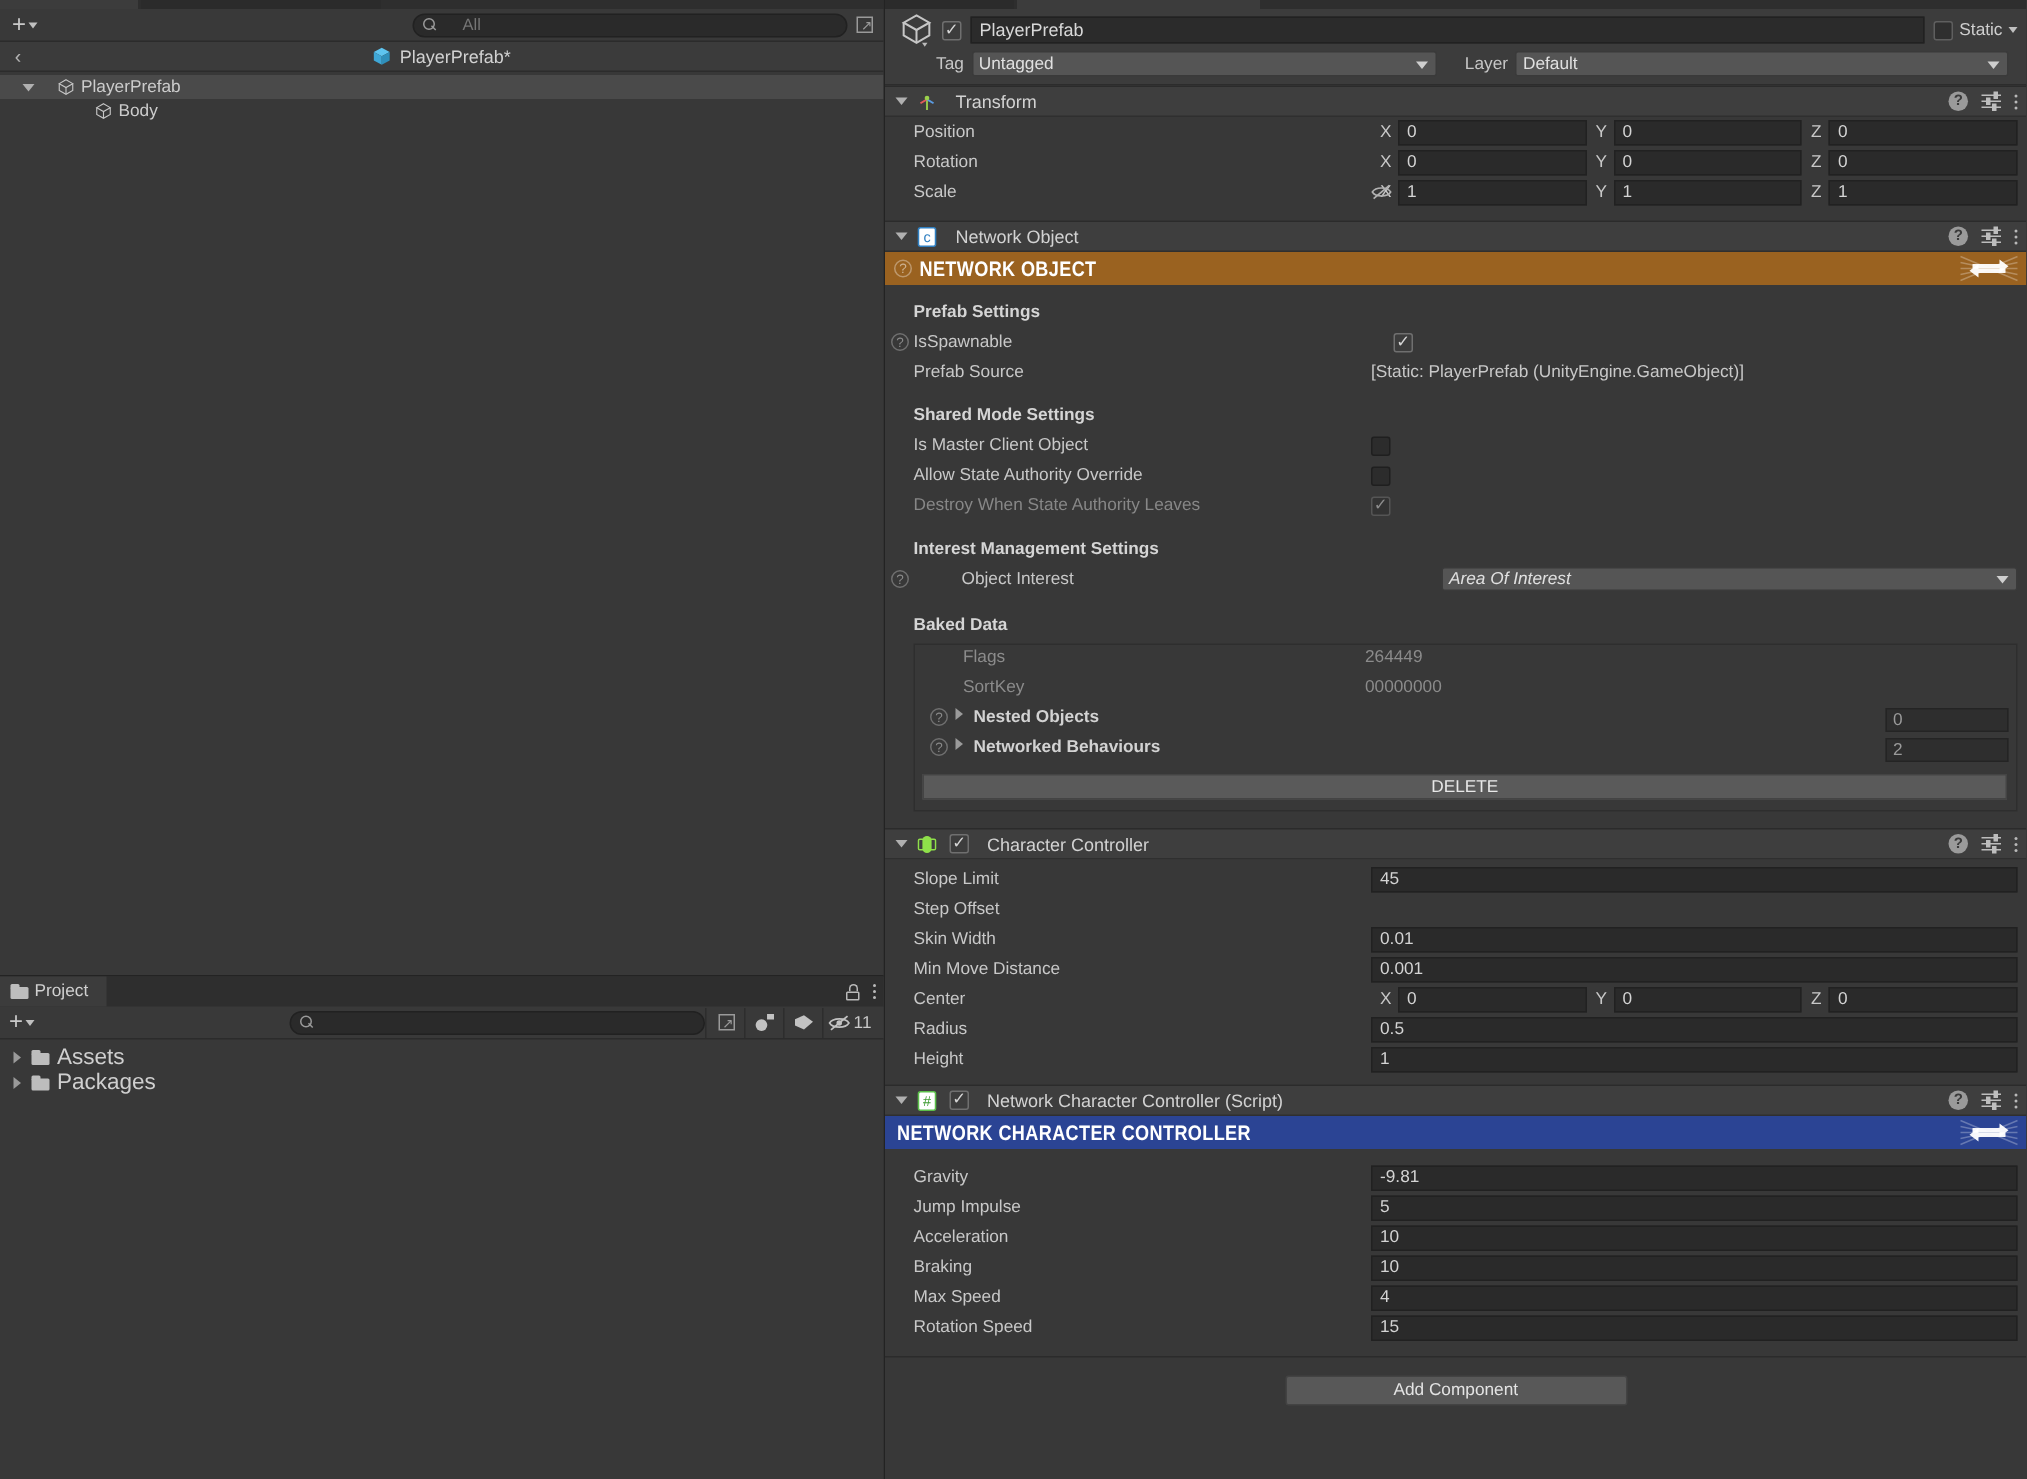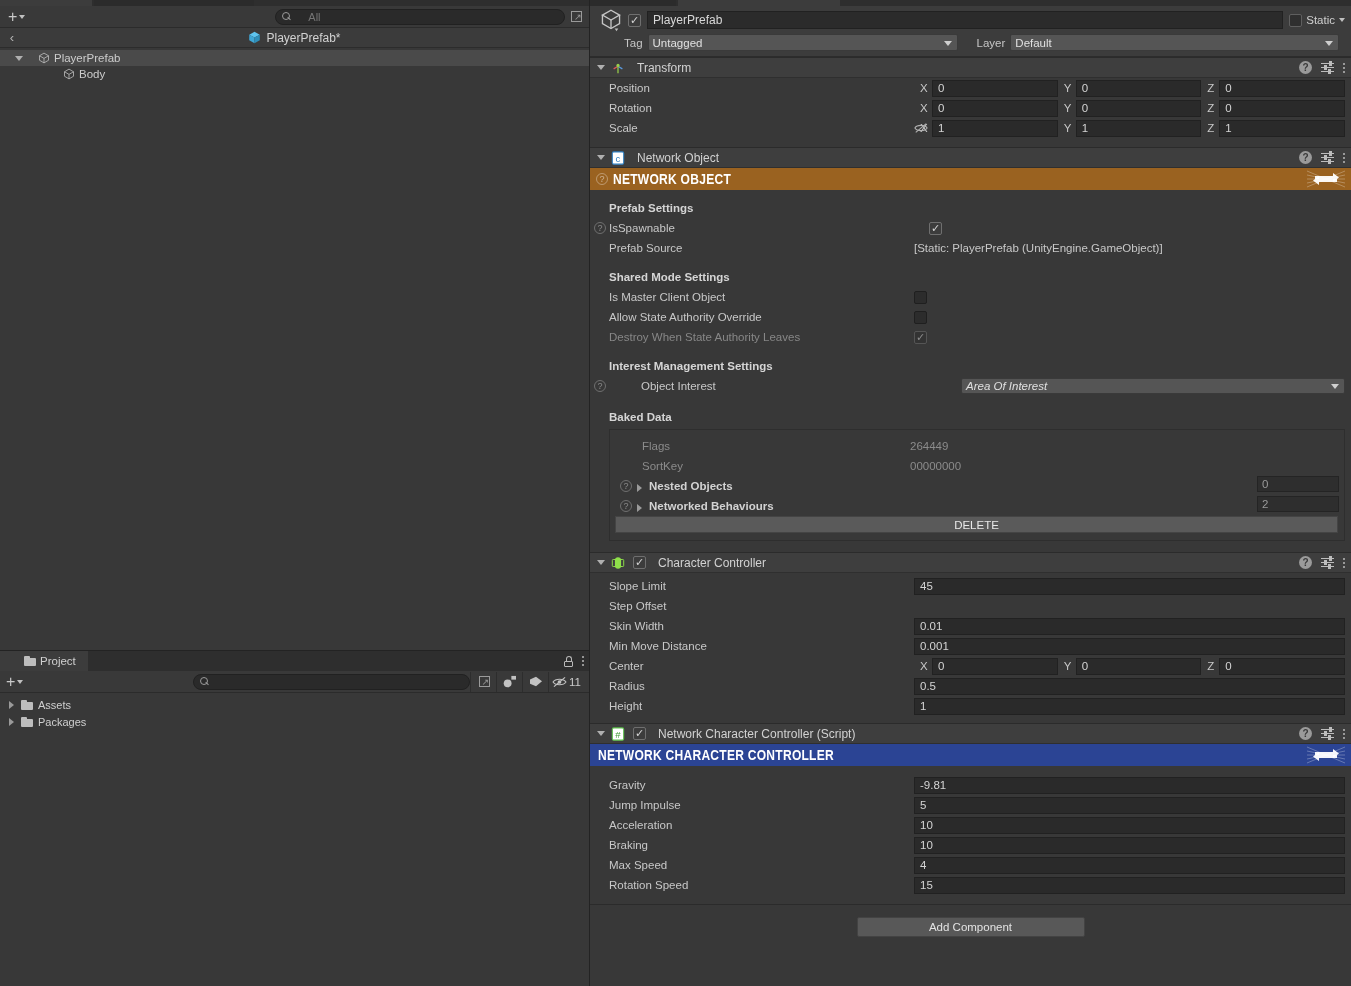--- a/index.html
+++ b/index.html
@@ -63,21 +63,21 @@
                border-left: 5px solid #9a9a9a; }
   .cube-gray { width: 12px; height: 12px; margin-right: 4px; }
   .indent-1 { padding-left: 38px; }
   .indent-2 { padding-left: 63px; }
 
   
   .project-panel { height: 336px; background: #383838; border-top: 1px solid #232323;
                    display: flex; flex-direction: column; flex: 0 0 auto; }
   .p-tabrow { height: 20px; background: #2e2e2e; display: flex; align-items: center; position: relative; }
   .p-tab { height: 20px; background: #3c3c3c; display: flex; align-items: center; gap: 4px;
-           padding: 0 12px 0 24px; font-size: 11.5px; color: #d0d0d0; }
+           padding: 0 12px 0 7px; font-size: 11.5px; color: #d0d0d0; }
   .folder-icon { width: 12px; height: 10px; position: relative; display: inline-block; }
   .folder-icon .fb { position: absolute; left: 0; bottom: 0; width: 12px; height: 8px; background: #bdbdbd; border-radius: 1px; }
   .folder-icon .ft { position: absolute; left: 0; top: 0; width: 5.5px; height: 3px; background: #bdbdbd; border-radius: 1px 1px 0 0; }
   .p-tabrow .right-icons { position: absolute; right: 5px; top: 0; height: 20px; display: flex;
                            align-items: center; gap: 9px; }
   .lock-icon { width: 9px; height: 11px; position: relative; }
   .lock-icon .lb { position: absolute; left: 0; bottom: 0; width: 9px; height: 6px; border: 1.2px solid #b9b9b9; border-radius: 1px; }
   .lock-icon .ls { position: absolute; left: 2px; top: 0; width: 6px; height: 5px; border: 1.2px solid #b9b9b9;
                    border-bottom: 0; border-radius: 3px 3px 0 0; }
   .kebab { display: flex; flex-direction: column; gap: 2px; align-items: center; }
@@ -87,21 +87,21 @@
                border-bottom: 1px solid #2b2b2b; padding: 0 2px; }
   .p-search-wrap { flex: 1; margin-left: 166px; margin-right: 0; }
   .p-right-tools { display: flex; align-items: center; height: 22px; }
   .p-tool-btn { width: 26px; height: 20px; display: flex; align-items: center; justify-content: center;
                 border-left: 1px solid #2d2d2d; }
   .p-count { display: flex; align-items: center; gap: 2px; padding: 0 6px 0 3px; border-left: 1px solid #2d2d2d;
              height: 20px; color: #c9c9c9; font-size: 11.5px; }
 
   .p-tree { flex: 1; padding-top: 3px; }
   .p-row { height: 17px; display: flex; align-items: center; gap: 5px; padding-left: 6px;
-           font-size: 11px; color: #cfcfcf; }
+           font-size: 15px; color: #cfcfcf; }
   .p-row .ptri { width: 10px; display: flex; justify-content: center; }
 
   
   .inspector { width: 761px; height: 986px; background: #383838; position: relative;
                display: flex; flex-direction: column; }
   .i-tabstrip { height: 6px; background: #2e2e2e; position: relative; flex: 0 0 auto; }
   .i-tabstrip .t1 { position: absolute; left: 0; top: 0; width: 86px; height: 6px; background: #2b2b2b; }
   .i-tabstrip .t2 { position: absolute; left: 88px; top: 0; width: 162px; height: 6px; background: #3c3c3c; }
 
   .i-body { flex: 1; overflow: hidden; display: flex; flex-direction: column; }
@@ -173,21 +173,21 @@
            padding: 0 5px; color: #d4d4d4; font-size: 11.5px; }
   .field.full { flex: 1; margin-right: 6px; }
   .vec3 { display: flex; align-items: center; flex: 1; margin-right: 6px; gap: 0; }
   .vec3 .axis { width: 18px; text-align: left; padding-left: 6px; font-size: 11.5px; color: #c8c8c8; flex: 0 0 auto; }
   .vec3 .field { flex: 1; }
   .prop-q { width: 12px; height: 12px; border-radius: 50%; border: 1px solid #6f6f6f; color: #8a8a8a;
             font-size: 9px; display: flex; align-items: center; justify-content: center; line-height: 10px;
             margin-left: -15px; margin-right: 3px; flex: 0 0 auto; }
   .static-value { font-size: 11.5px; color: #c8c8c8; }
   .baked-box { margin: 2px 6px 0 19px; border: 1px solid #2e2e2e; background: #383838; padding: 2px 0 3px 0; }
-  .baked-row { height: 20px; display: flex; align-items: flex-end; padding-left: 10px; }
+  .baked-row { height: 20px; display: flex; align-items: flex-start; padding-left: 10px; }
   .baked-row .bl { width: 290px; font-size: 11.5px; color: #8b8b8b; flex: 0 0 auto; }
   .baked-row .bl.bold { color: #d2d2d2; font-weight: bold; }
   .baked-row .bv { font-size: 11.5px; color: #8b8b8b; }
   .mini-field { width: 82px; height: 16px; background: #2e2e2e; border: 1px solid #242424;
                 display: flex; align-items: center; padding: 0 4px; color: #9a9a9a; font-size: 11.5px;
                 margin-left: auto; margin-right: 5px; }
   .delete-btn { margin: 4px 6px 4px 19px; height: 17px; background: #5a5a5a; border: 1px solid #444;
                 display: flex; align-items: center; justify-content: center; color: #e8e8e8; font-size: 11.5px; }
 
   .eye-off { width: 14px; height: 12px; position: relative; margin-right: 6px; flex: 0 0 auto; }

